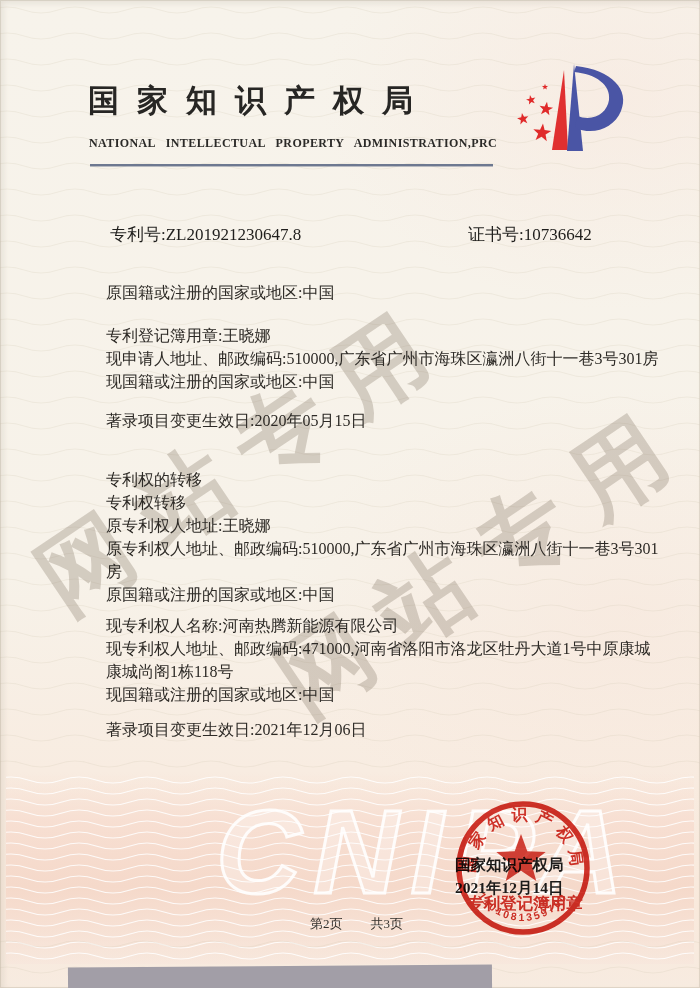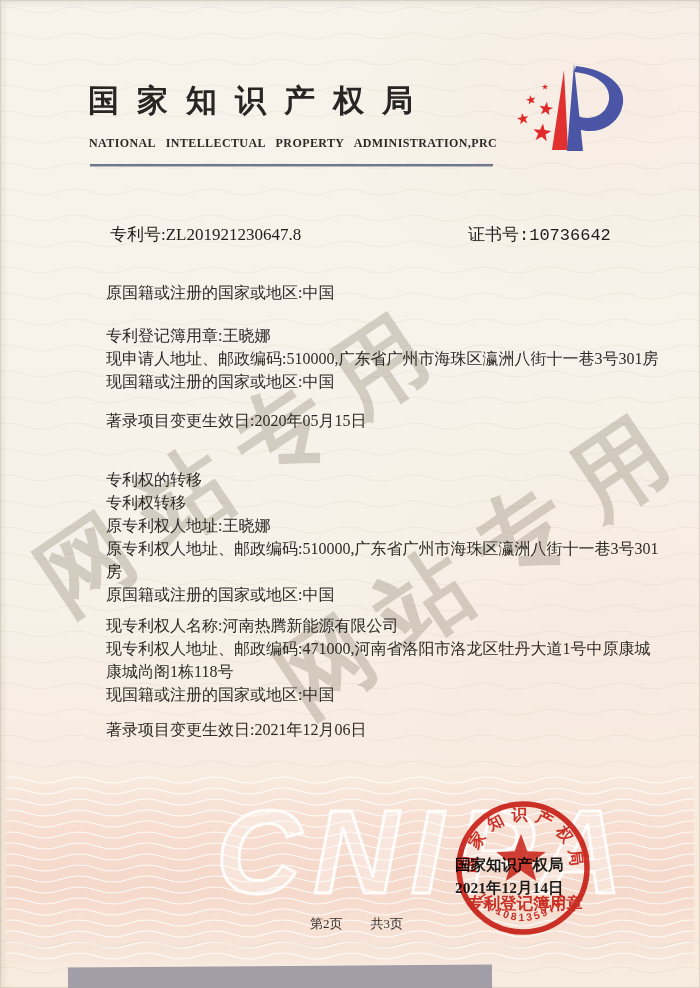--- a/index.html
+++ b/index.html
@@ -27,21 +27,21 @@
     color:rgba(255,255,255,.28);-webkit-text-stroke:3px rgba(255,255,255,.88);}
   .title-cn{position:absolute;left:88px;top:80px;z-index:4;font-size:31px;font-weight:700;
     letter-spacing:18px;color:#272624;white-space:nowrap;}
   .title-en{position:absolute;left:89px;top:136px;z-index:4;font-size:12px;font-weight:700;
     letter-spacing:.4px;word-spacing:7px;color:#2b2a28;white-space:nowrap;}
   .rule{position:absolute;left:90px;top:164px;width:403px;height:2px;z-index:4;
     background:#6d7890;box-shadow:0 1px 0 rgba(109,120,144,.45);}
   .logo{position:absolute;left:512px;top:58px;z-index:4;}
   .meta{position:absolute;left:0;top:223px;width:700px;z-index:4;font-size:17px;color:#1f1e1c;}
   .meta .pat{position:absolute;left:110px;white-space:nowrap;}
-  .meta .cert{position:absolute;left:468px;white-space:nowrap;font-family:Liberation Mono, monospace;}
+  .meta .cert{position:absolute;left:468px;white-space:nowrap;}
   .body{position:absolute;left:106px;top:281px;width:540px;z-index:4;font-size:16px;
     line-height:23px;color:#2d2a26;}
   .body div{white-space:nowrap;}
   .mt-p2{margin-top:20px;} .mt-l2{margin-top:16px;} .mt-h{margin-top:36px;}
   .mt-p4{margin-top:0;} .mt-p5{margin-top:8px;} .mt-l3{margin-top:12px;}
   .hd{font-weight:400;}
   .issuer{position:absolute;left:455px;top:853px;z-index:4;font-size:15.5px;font-weight:600;
     color:#1c1b1a;line-height:23px;white-space:nowrap;}
   .seal{position:absolute;left:448px;top:793px;z-index:5;mix-blend-mode:multiply;opacity:.95;}
   .footer{position:absolute;left:310px;top:915px;z-index:4;font-size:13px;color:#33312d;

